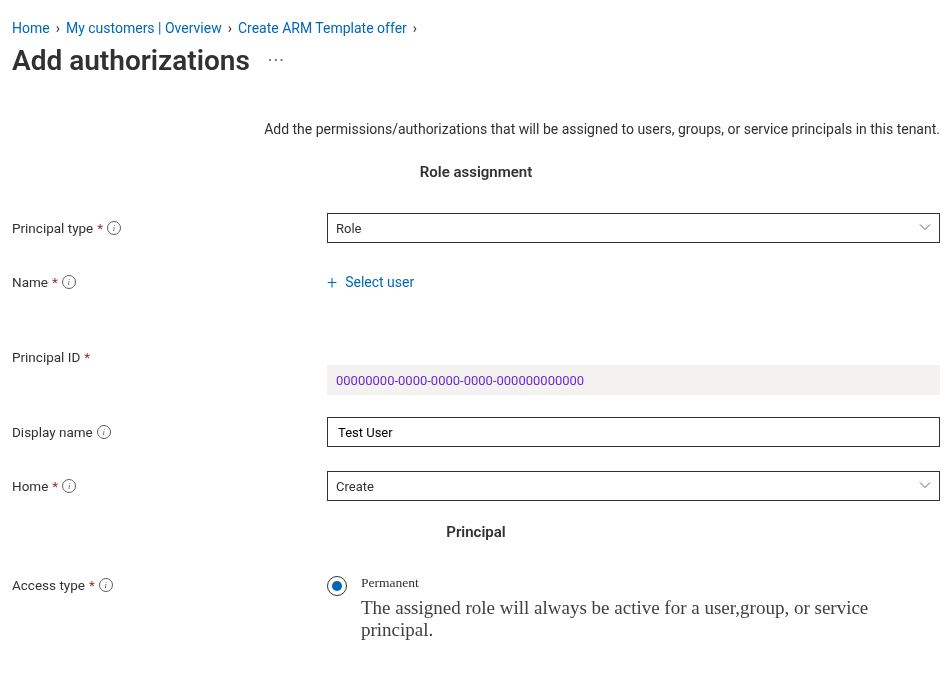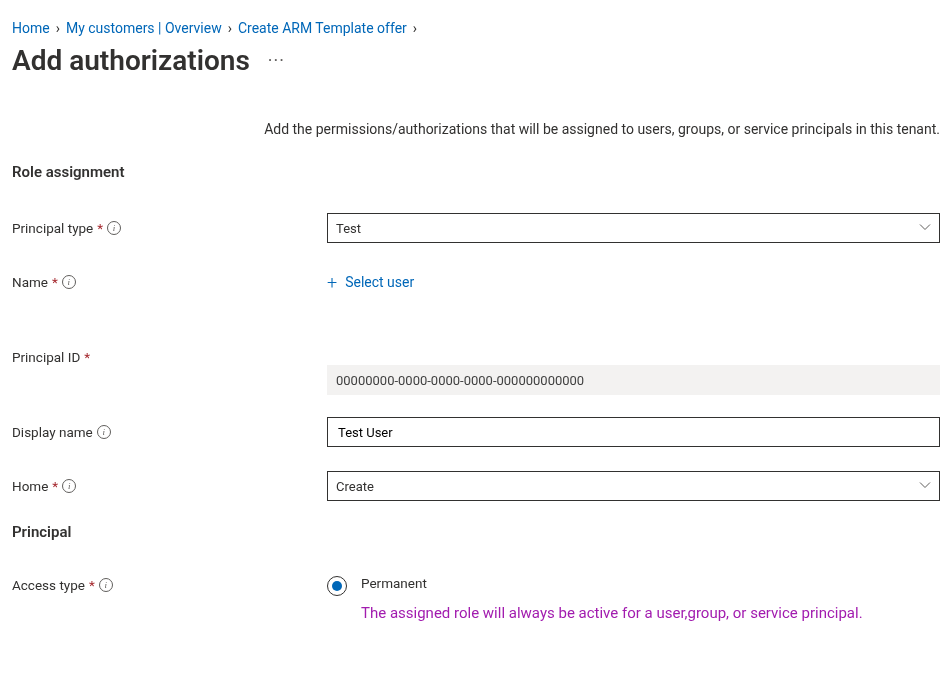--- a/index.html
+++ b/index.html
@@ -38,20 +38,21 @@
   .desc {
     font-size: 14px;
     margin-bottom: 26px;
     text-align: right;
   }
 
   .section-head {
     font-size: 15px;
     font-weight: 600;
     margin-bottom: 30px;
+    text-align: center;
   }
 
   .form-row {
     display: flex;
     align-items: center;
     min-height: 34px;
     margin-bottom: 20px;
   }
   .label-cell {
     width: 315px;
@@ -87,58 +88,58 @@
     background: #fff;
     display: flex;
     align-items: center;
     position: relative;
   }
   .select-box { cursor: pointer; justify-content: space-between; }
   .chev { color: #605e5c; }
   .readonly-input {
     background: #f3f2f1;
     border-color: #f3f2f1;
-    color: #404040;
+    color: #6d28d9;
     margin-top: 46px;
   }
   .text-input input {
     border: none; outline: none; width: 100%; font: inherit; background: transparent;
   }
 
   .link-btn {
     color: #0067b8;
     font-size: 14px;
     display: inline-flex;
     align-items: center;
     gap: 8px;
     cursor: pointer;
     padding: 4px 0;
   }
   .plus {
     font-size: 18px;
     font-weight: 300;
   }
 
-  .radio-group { display: flex; flex-direction: column; gap: 16px; padding-top: 4px;}
+  .radio-group { display: flex; flex-direction: column; gap: 16px; padding-top: 4px; font-family: Liberation Serif, serif;}
   .radio-item { display: flex; gap: 14px; }
   .radio-outer {
     width: 20px; height: 20px;
     border: 1px solid #323130;
     border-radius: 50%;
     flex: none;
     display: flex; align-items: center; justify-content: center;
     cursor: pointer;
     margin-top: 1px;
   }
   .radio-outer.checked .radio-inner {
     width: 10px; height: 10px; border-radius: 50%;
     background: #0067b8;
   }
   .radio-text .r-label { font-size: 13.5px; }
-  .radio-text .r-desc { font-size: 15px; color: #a21caf; margin-top: 13px;}
+  .radio-text .r-desc { font-size: 19px; color: #404040; margin-top: 6px;}
 </style>
 </head>
 <body>
 
 <nav class="breadcrumb">
   <a href="#">Home</a>
   <span class="sep">›</span>
   <a href="#">My customers | Overview</a>
   <span class="sep">›</span>
   <a href="#">Create ARM Template offer</a>
@@ -155,21 +156,21 @@
 <div class="section-head">Role assignment</div>
 
 <div class="form-row">
   <div class="label-cell">
     <span>Principal type</span>
     <span class="req">*</span>
     <span class="info-icon">i</span>
   </div>
   <div class="control-cell">
     <div class="select-box">
-      <span>Test</span>
+      <span>Role</span>
       <span class="chev">
         <svg width="12" height="12" viewBox="0 0 12 12">
             <path d="M1 3.5 L6 8.5 L11 3.5" stroke="#605e5c" stroke-width="1" fill="none"></path>
           </svg>
       </span>
     </div>
   </div>
 </div>
 
 <div class="form-row">

